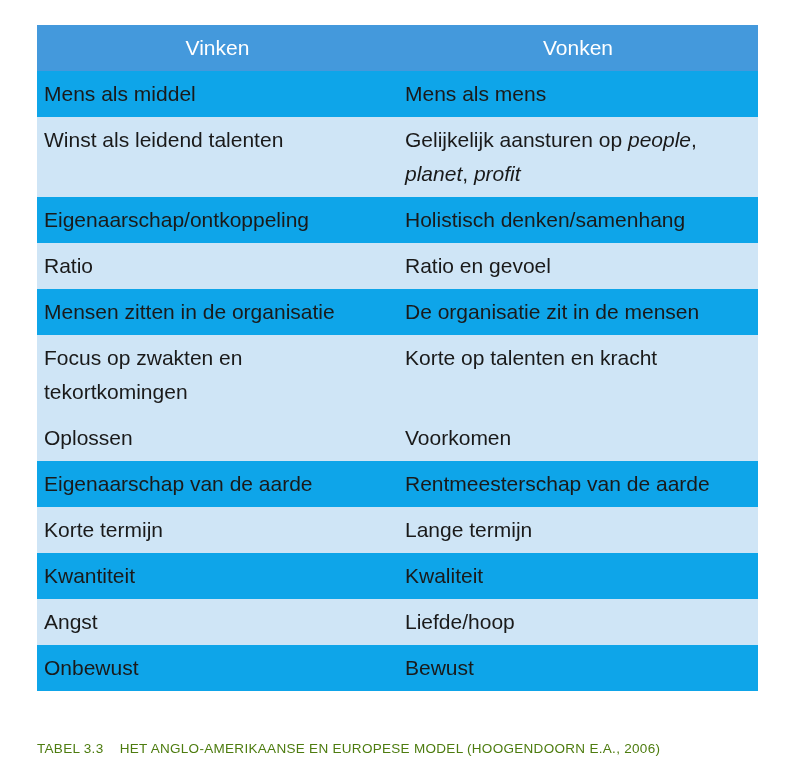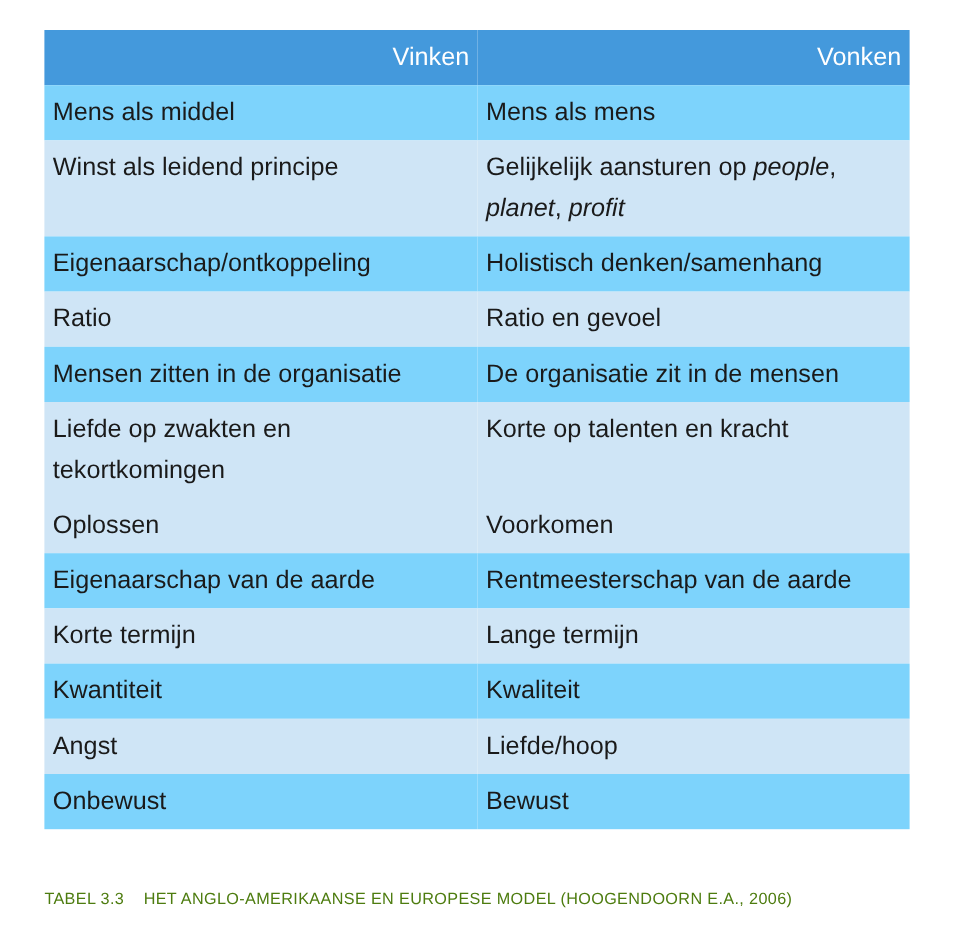--- a/index.html
+++ b/index.html
@@ -1,23 +1,23 @@
 <!DOCTYPE html>
 <html><head>
   <meta charset="utf-8">
   <style>
     html, body { margin: 0; padding: 0; background: #ffffff; }
     body { width: 800px; height: 780px; position: relative; font-family: "Liberation Sans", "DejaVu Sans", sans-serif; color: #1a1a1a; }
     .table-wrap { position: absolute; left: 37px; top: 25px; width: 721px; }
     table { border-collapse: collapse; width: 100%; table-layout: fixed; }
     col.c1 { width: 361px; }
     col.c2 { width: 360px; }
-    th { background: #4499dc; color: #ffffff; font-weight: normal; text-align: right; font-size: 21px; height: 46px; padding: 0 7px; vertical-align: middle; }
+    th { background: #4499dc; color: #ffffff; font-weight: normal; text-align: center; font-size: 21px; height: 46px; padding: 0 7px; vertical-align: middle; }
     td { font-size: 21px; line-height: 34px; padding: 6px 7px; vertical-align: top; }
-    tr.light td { background: #7dd3fc; }
+    tr.light td { background: #0ea5e9; }
     tr.dark td { background: #cfe5f6; }
     tr.single td { height: 34px; }
     em { }
     .caption { position: absolute; left: 37px; top: 741px; font-size: 13.5px; letter-spacing: 0.3px; color: #4d7c0f; white-space: pre; }
   </style>
 </head>
 <body>
 
 <div class="table-wrap">
   <table>
@@ -30,37 +30,37 @@
         <th>Vinken</th>
         <th>Vonken</th>
       </tr>
     </thead>
     <tbody>
       <tr class="light single">
         <td>Mens als middel</td>
         <td>Mens als mens</td>
       </tr>
       <tr class="dark">
-        <td>Winst als leidend principe</td>
+        <td>Winst als leidend talenten</td>
         <td><span>Gelijkelijk aansturen op </span><em>people</em><span>, </span><em>planet</em><span>, </span><em>profit</em></td>
       </tr>
       <tr class="light single">
         <td>Eigenaarschap/ontkoppeling</td>
         <td>Holistisch denken/samenhang</td>
       </tr>
       <tr class="dark single">
         <td>Ratio</td>
         <td>Ratio en gevoel</td>
       </tr>
       <tr class="light single">
         <td>Mensen zitten in de organisatie</td>
         <td>De organisatie zit in de mensen</td>
       </tr>
       <tr class="dark">
-        <td>Liefde op zwakten en tekortkomingen</td>
+        <td>Focus op zwakten en tekortkomingen</td>
         <td>Korte op talenten en kracht</td>
       </tr>
       <tr class="dark single">
         <td>Oplossen</td>
         <td>Voorkomen</td>
       </tr>
       <tr class="light single">
         <td>Eigenaarschap van de aarde</td>
         <td>Rentmeesterschap van de aarde</td>
       </tr>

